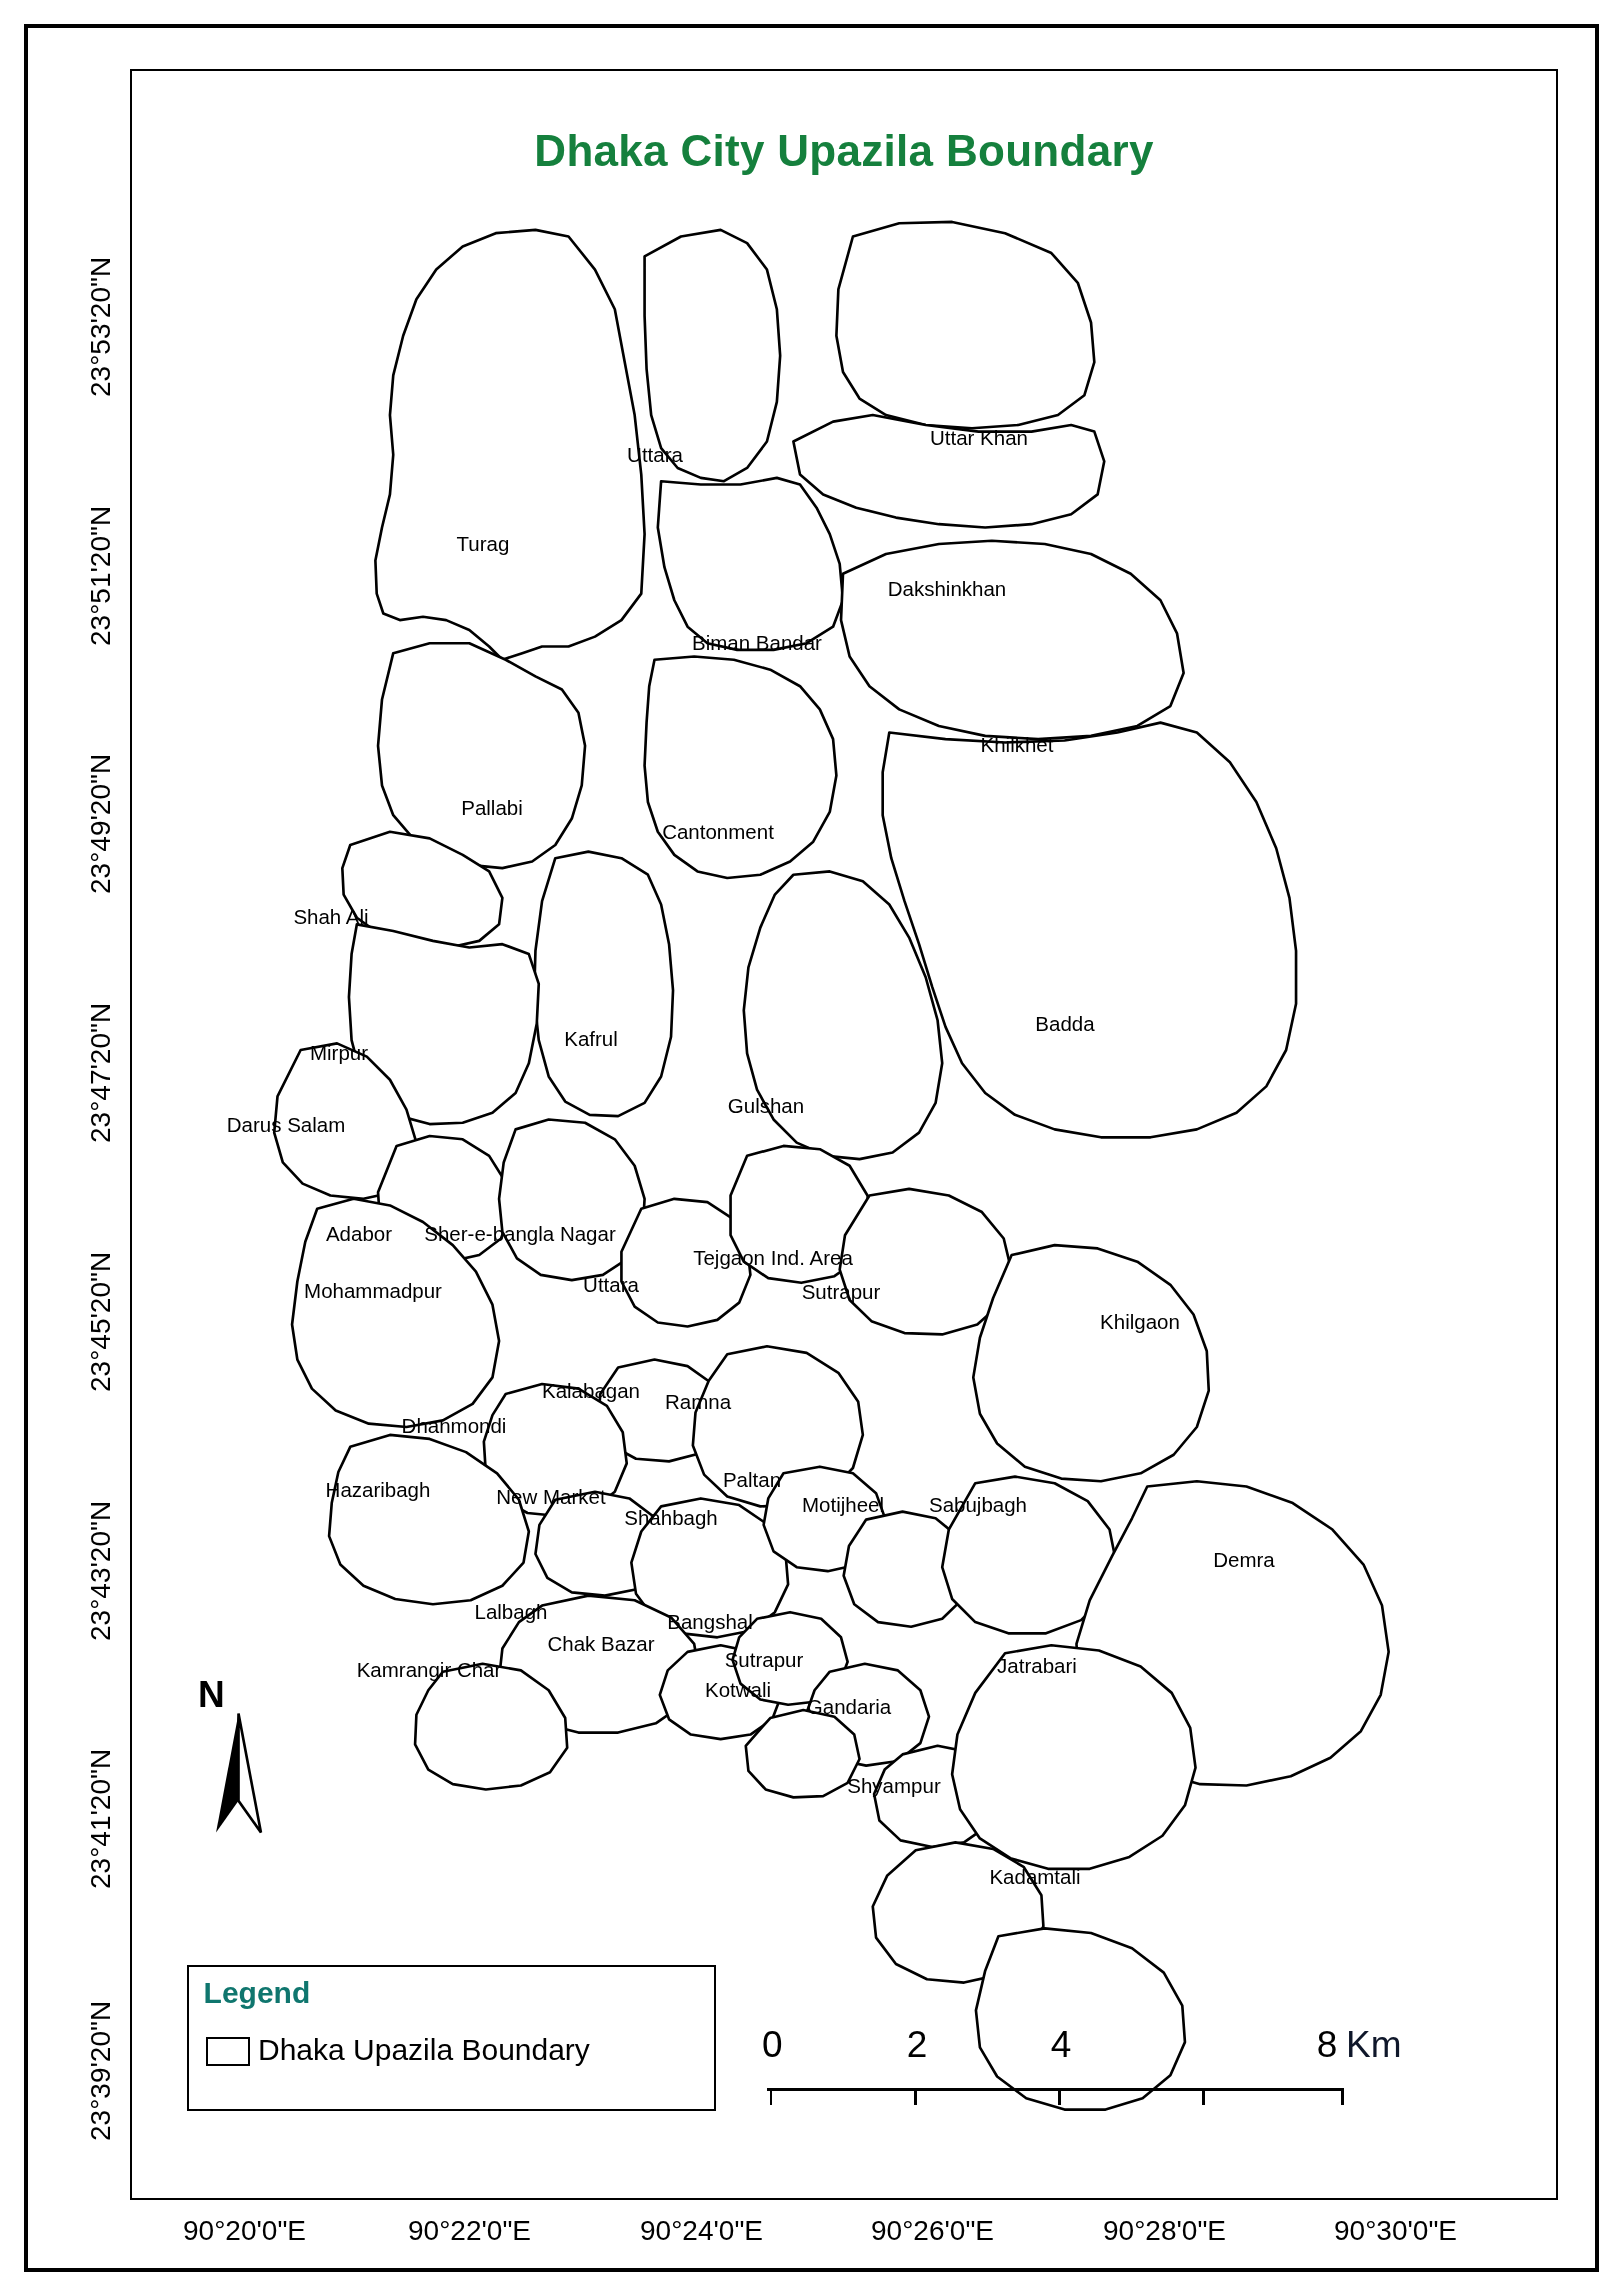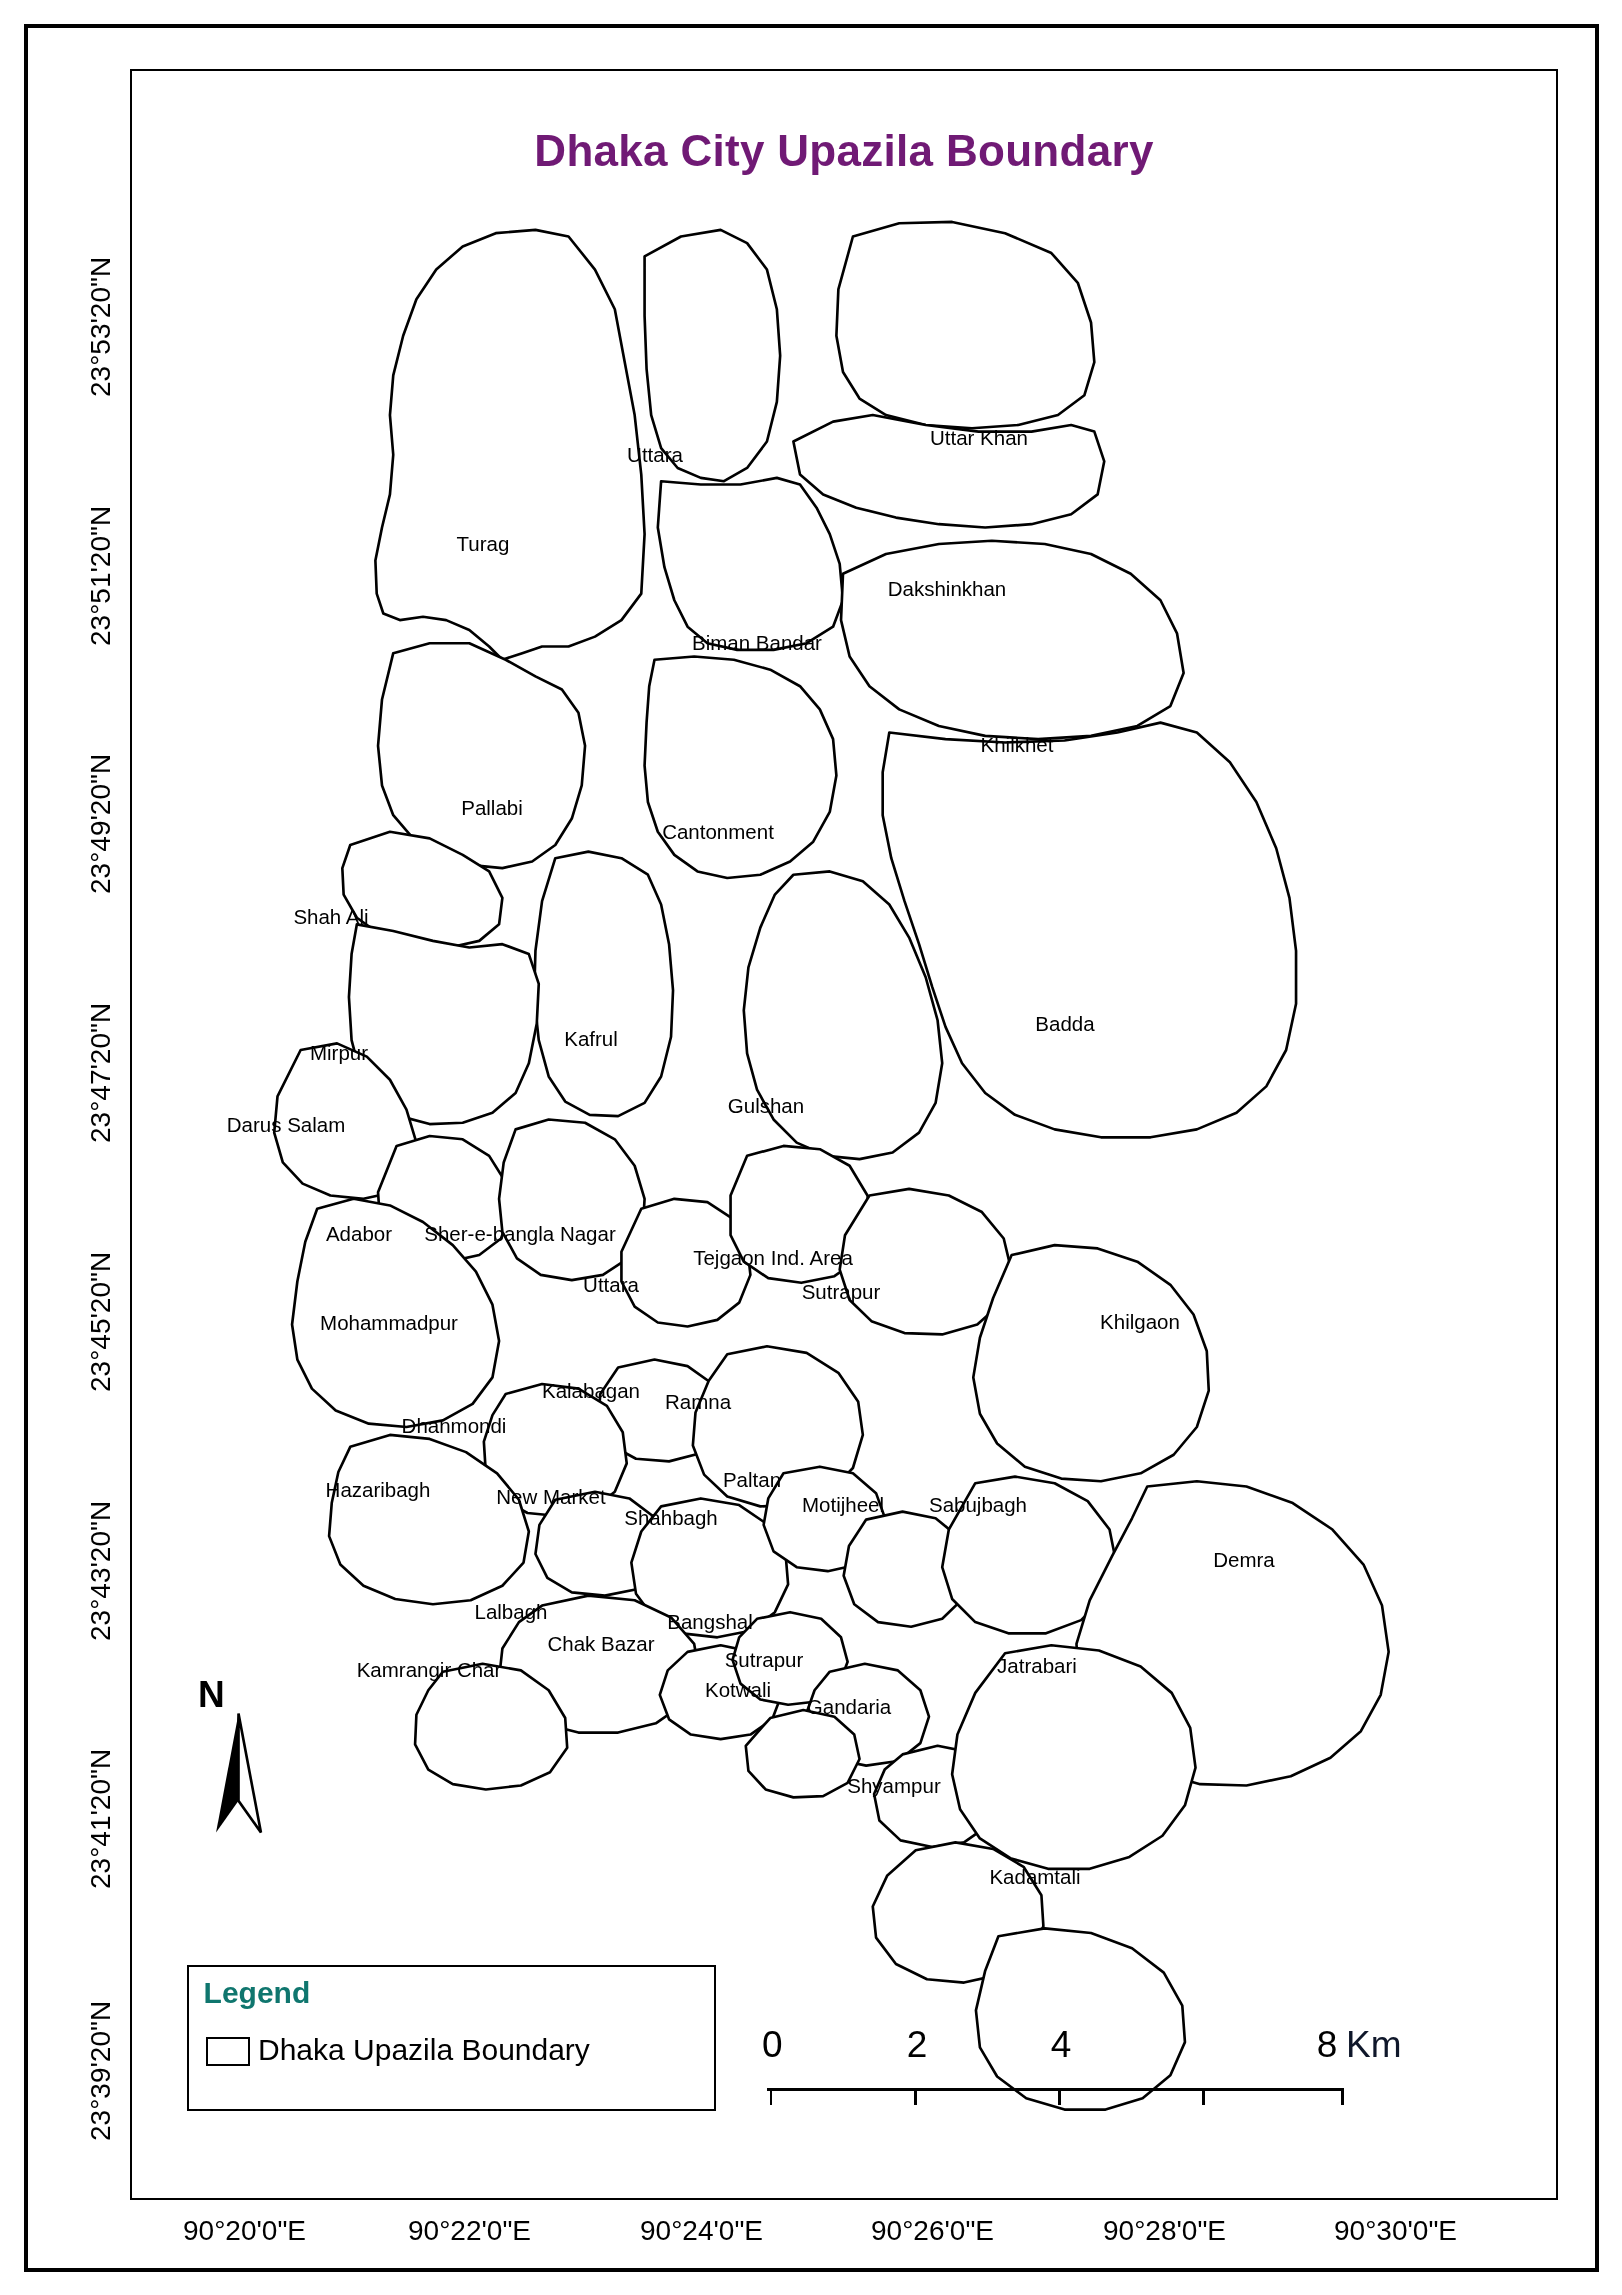--- a/index.html
+++ b/index.html
@@ -39,21 +39,21 @@
   }
   #map-title {
     position: absolute;
     left: 130px;
     top: 126px;
     width: 1428px;
     text-align: center;
     font-size: 44px;
     font-weight: bold;
     letter-spacing: 0.3px;
-    color: #701a75;
+    color: #15803d;
   }
   
   .lat-label {
     position: absolute;
     transform-origin: left top;
     transform: rotate(-90deg);
     font-size: 28px;
     color: #000000;
     white-space: nowrap;
     letter-spacing: 0px;
@@ -297,21 +297,21 @@
   <div class="upazila-label" style="left:339px; top:1053px;">Mirpur</div>
   <div class="upazila-label" style="left:591px; top:1039px;">Kafrul</div>
   <div class="upazila-label" style="left:1065px; top:1024px;">Badda</div>
   <div class="upazila-label" style="left:286px; top:1125px;">Darus Salam</div>
   <div class="upazila-label" style="left:766px; top:1106px;">Gulshan</div>
   <div class="upazila-label" style="left:359px; top:1234px;">Adabor</div>
   <div class="upazila-label" style="left:520px; top:1234px;">Sher-e-bangla Nagar</div>
   <div class="upazila-label" style="left:773px; top:1258px;">Tejgaon Ind. Area</div>
   <div class="upazila-label" style="left:611px; top:1285px;">Uttara</div>
   <div class="upazila-label" style="left:841px; top:1292px;">Sutrapur</div>
-  <div class="upazila-label" style="left:373px; top:1323px;margin-left:16px;">Mohammadpur</div>
+  <div class="upazila-label" style="left:373px; top:1291px;">Mohammadpur</div>
   <div class="upazila-label" style="left:1140px; top:1322px;">Khilgaon</div>
   <div class="upazila-label" style="left:591px; top:1391px;">Kalabagan</div>
   <div class="upazila-label" style="left:698px; top:1402px;">Ramna</div>
   <div class="upazila-label" style="left:454px; top:1426px;">Dhanmondi</div>
   <div class="upazila-label" style="left:378px; top:1490px;">Hazaribagh</div>
   <div class="upazila-label" style="left:551px; top:1497px;">New Market</div>
   <div class="upazila-label" style="left:752px; top:1480px;">Paltan</div>
   <div class="upazila-label" style="left:843px; top:1505px;">Motijheel</div>
   <div class="upazila-label" style="left:978px; top:1505px;">Sabujbagh</div>
   <div class="upazila-label" style="left:671px; top:1518px;">Shahbagh</div>

